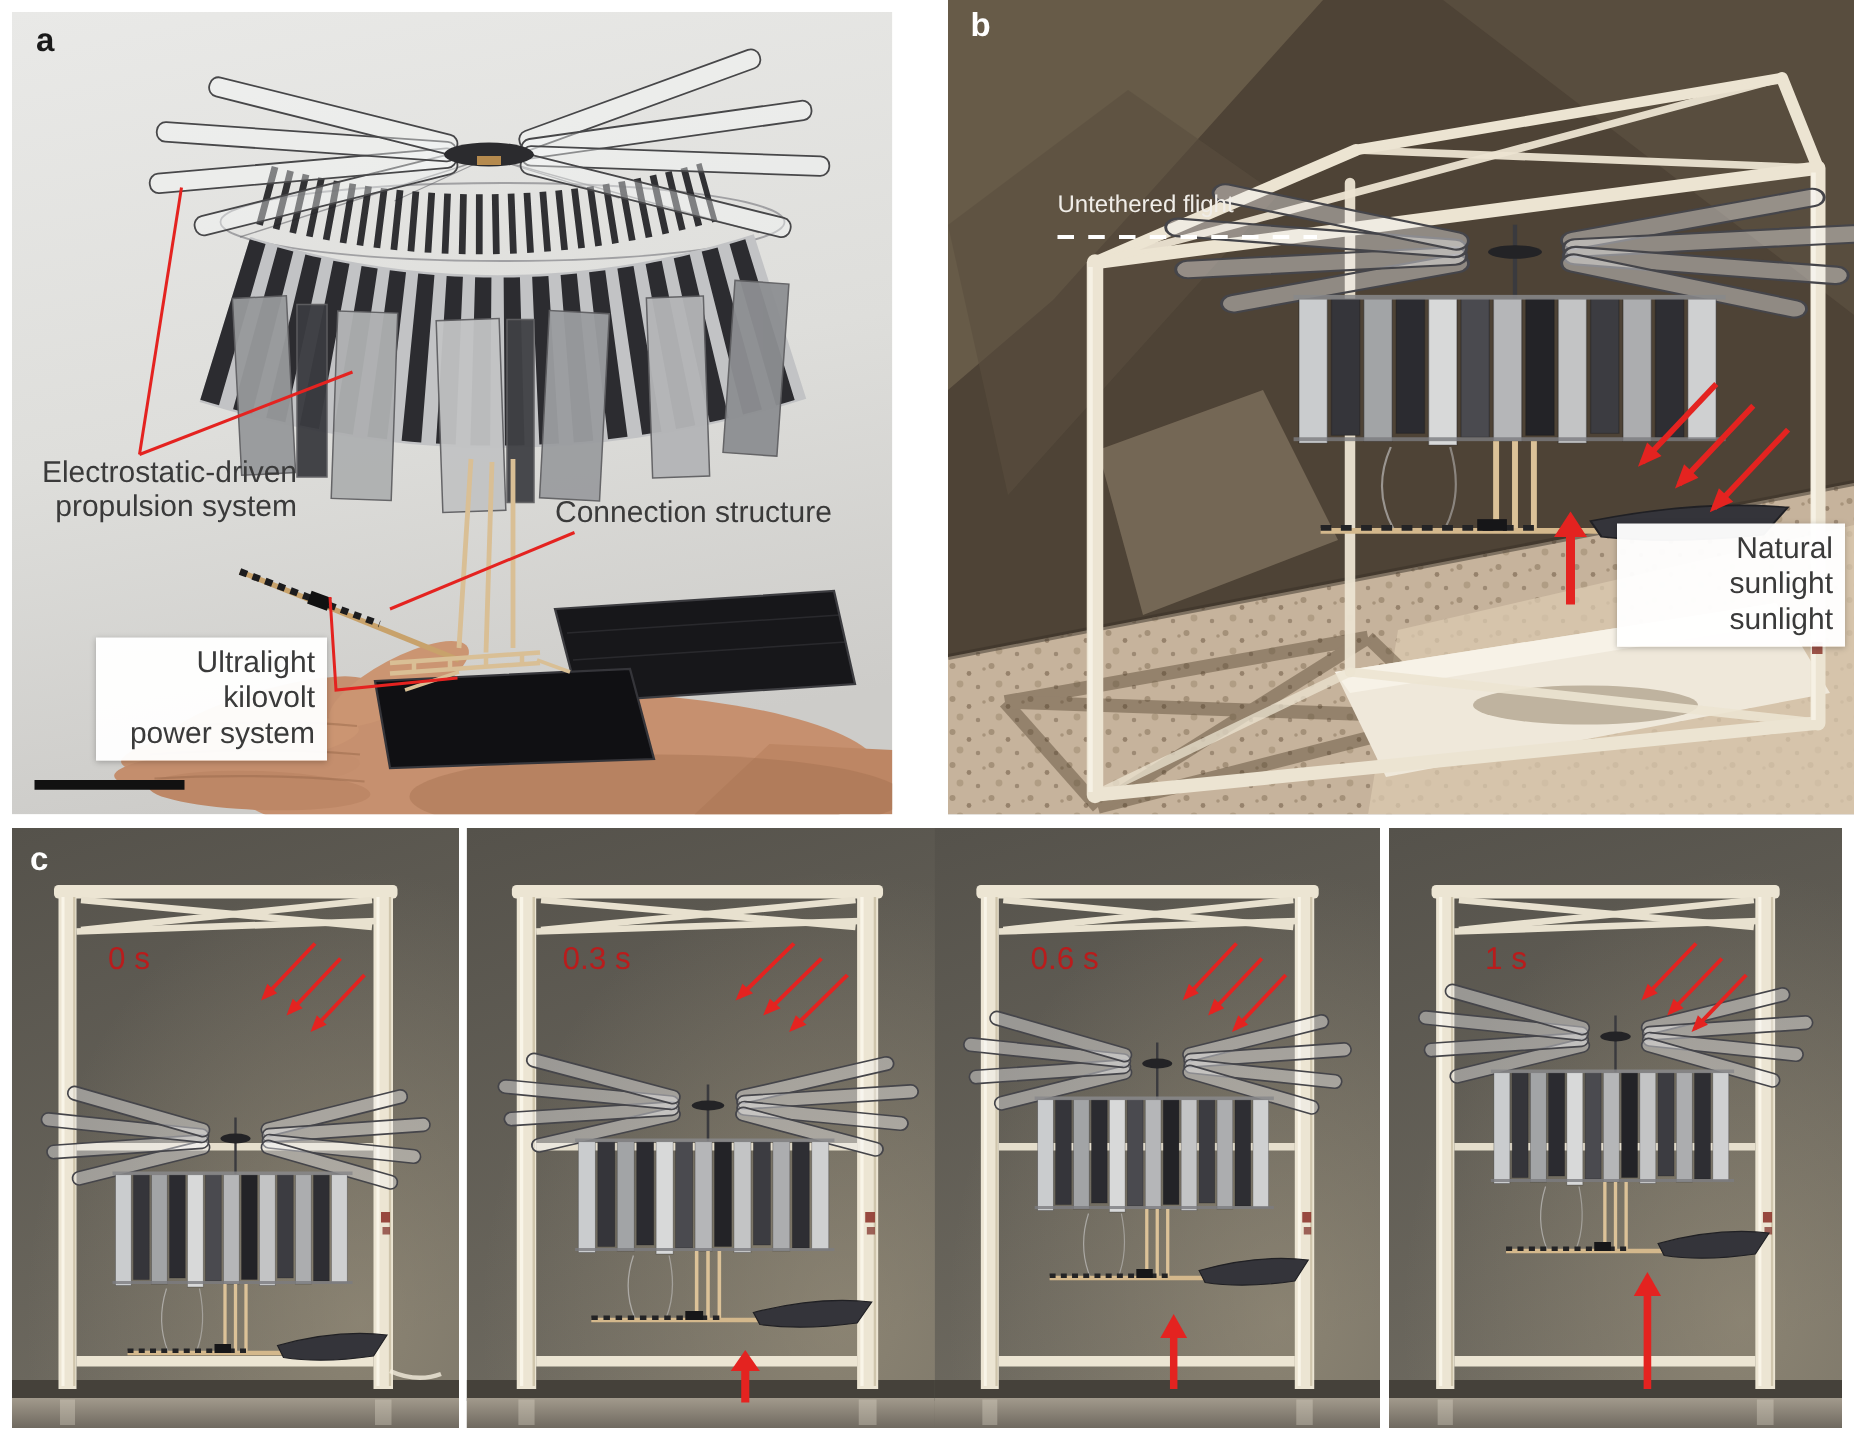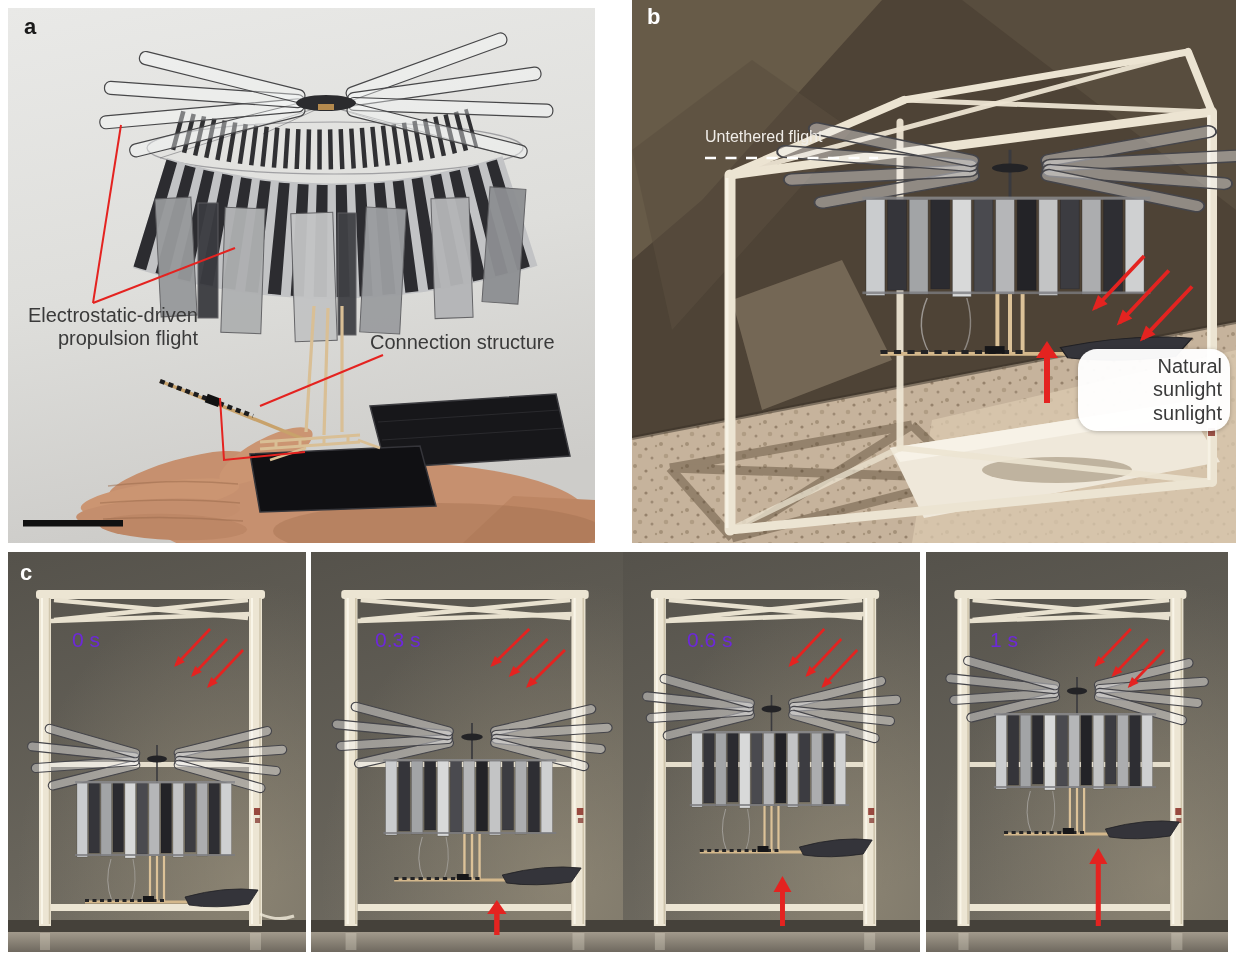--- a/index.html
+++ b/index.html
@@ -9,23 +9,23 @@
   #panel-a{left:8px;top:8px;width:587px;height:535px;}
   #panel-b{left:632px;top:0;width:604px;height:543px;}
   .c-frame{position:absolute;top:552px;height:400px;overflow:hidden;}
   #c1{left:8px;width:298px;} #c2{left:311px;width:322px;text-decoration:underline;}
   #c3{left:623px;width:297px;text-align:right;} #c4{left:926px;width:302px;text-decoration:underline;}
   .scene{position:absolute;left:0;top:0;width:100%;height:100%;display:block;}
   .panel-label{position:absolute;font-weight:bold;font-size:22px;line-height:1;}
   .panel-label.dark{color:#1a1a1a;}
   .panel-label.light{color:#ffffff;}
   .callout{position:absolute;color:#3a3a3a;font-size:20px;line-height:1.17;text-align:right;}
-  .callout.boxed{background:rgba(255,255,255,0.96);border-radius:19px;padding:6px 8px;
+  .callout.boxed{background:rgba(255,255,255,0.96);border-radius:0;padding:6px 8px;
                  box-shadow:0 1px 4px rgba(0,0,0,0.25);}
-  .time-label{position:absolute;left:64px;top:76px;color:#6d28d9;font-size:21px;}
+  .time-label{position:absolute;left:64px;top:76px;color:#b91c1c;font-size:21px;}
   .untethered{position:absolute;left:73px;top:128px;color:#f0ede8;font-size:16px;}
 </style>
 </head>
 <body>
 
 <svg width="0" height="0" style="position:absolute" aria-hidden="true">
 <defs>
   <linearGradient id="gA" x1="0" y1="0" x2="0.2" y2="1">
     <stop offset="0" stop-color="#e9e9e7"></stop>
         <stop offset="0.55" stop-color="#dededb"></stop>
@@ -253,23 +253,27 @@
         <line x1="85" y1="295" x2="113" y2="117"></line>
         <line x1="85" y1="295" x2="227" y2="240"></line>
         <line x1="375" y1="347" x2="252" y2="398"></line>
         <polyline points="212,390 216,452 297,444"></polyline>
       </g>
       <rect x="15" y="512" width="100" height="6.5" fill="#111"></rect>
     </svg>
     <div class="panel-label dark" style="left:16px;top:8px">a</div>
     <div class="callout" style="left:18px;top:296px;width:172px">
       <div>Electrostatic-driven</div>
-      <div>propulsion flight</div>
+      <div>propulsion system</div>
     </div>
     <div class="callout" style="left:362px;top:323px">Connection structure</div>
+    <div class="callout boxed" style="left:56px;top:417px;width:138px">
+      <div>Ultralight kilovolt</div>
+      <div>power system</div>
+    </div>
   </div>
 
   <div class="panel" id="panel-b">
     <svg class="scene" viewBox="0 0 604 543">
       <rect width="604" height="543" fill="#4e4336"></rect>
       <polygon points="0,0 250,0 70,200 0,260" fill="#6c5f4b" opacity="0.85"></polygon>
       <polygon points="330,0 604,0 604,210" fill="#5d5142" opacity="0.7"></polygon>
       <polygon points="0,150 120,60 220,130 40,330" fill="#5a4e3f" opacity="0.6"></polygon>
       <polygon points="100,300 210,260 260,360 130,410" fill="#857663" opacity="0.7"></polygon>
 

